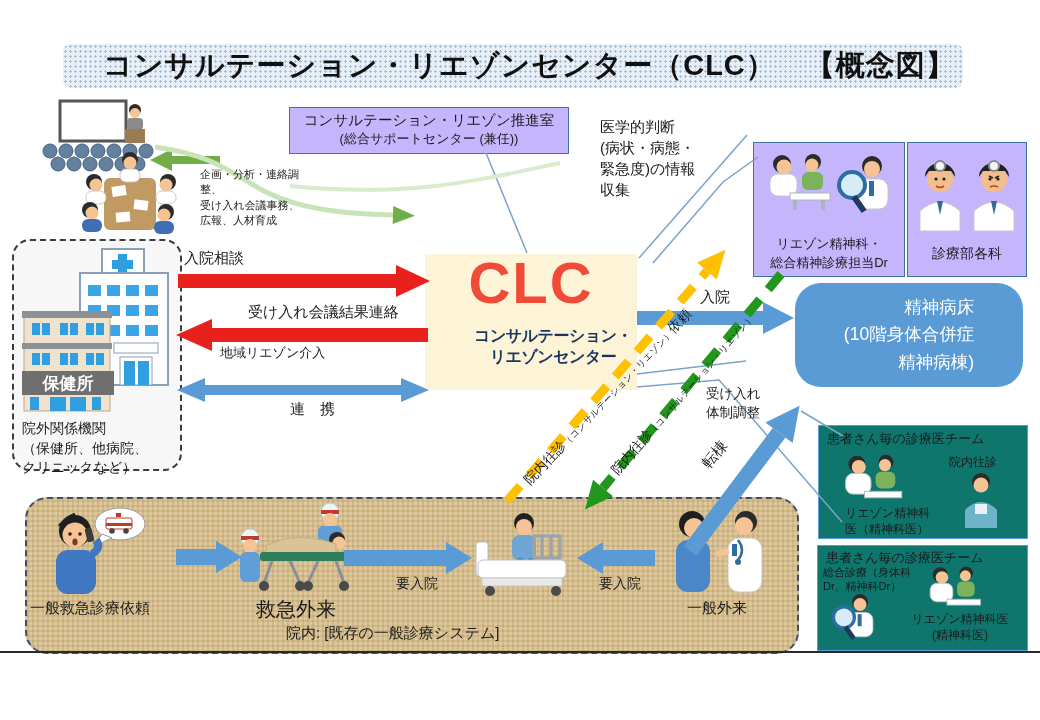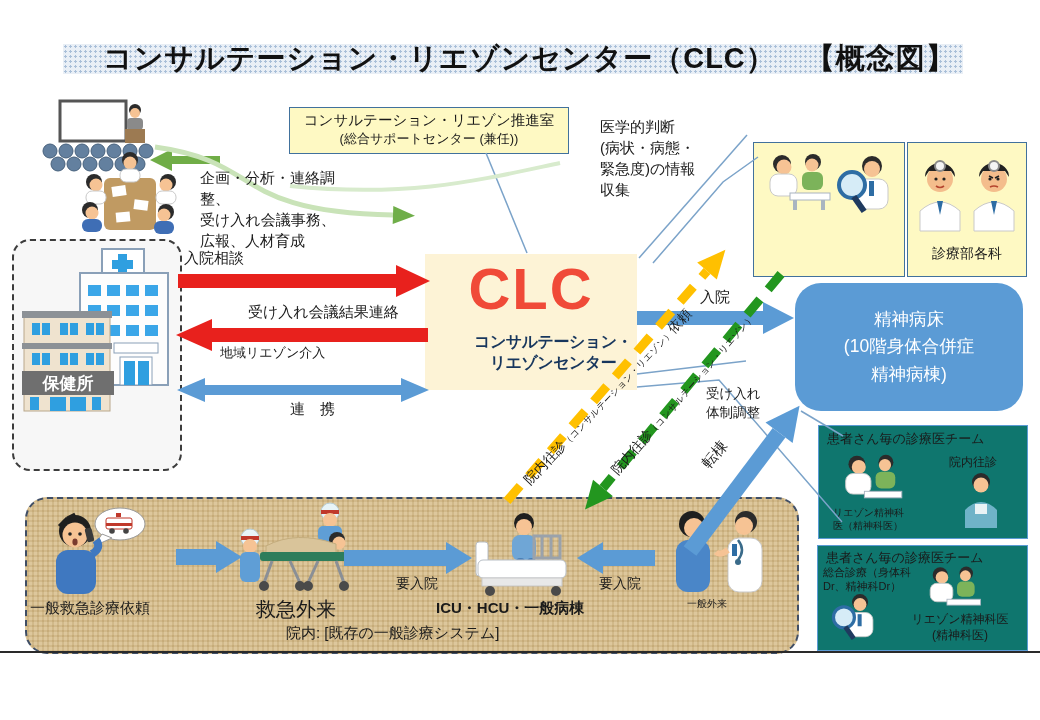--- a/index.html
+++ b/index.html
@@ -2,31 +2,31 @@
 <html><head>
 <meta charset="utf-8">
 <style>
   html,body{margin:0;padding:0;background:#fff;}
   .stage{position:relative;width:1040px;height:720px;background:#ffffff;overflow:hidden;
          font-family:"Liberation Sans",sans-serif;color:#1a1a1a;}
   .abs{position:absolute;}
   .pre{white-space:pre-line;}
   .ctr{text-align:center;}
   
-  .titleband{left:63px;top:44px;width:900px;height:30px;display:flex;align-items:center;
+  .titleband{left:63px;top:44px;width:900px;height:44px;display:flex;align-items:center;
     background-color:#e9eff6;
     background-image:radial-gradient(#a9bfd8 1px,transparent 1.4px);
-    background-size:5px 5px;z-index:2;}
+    background-size:5px 5px;z-index:2;border-radius:8px;}
   .titleband .t{font-size:29px;font-weight:600;letter-spacing:1px;padding-left:40px;color:#111;}
-  .bluebox{border:1.5px solid #41719c;background:#fef9c3;}
+  .bluebox{border:1.5px solid #41719c;background:#c4b5fd;}
   .clcbox{left:425px;top:254px;width:212px;height:136px;background:#fdf3d6;z-index:3;}
-  .clcbig{font-size:58px;font-weight:800;color:#f04a38;letter-spacing:2px;line-height:1.0;margin-top:6px;}
+  .clcbig{font-size:58px;font-weight:800;color:#f04a38;letter-spacing:2px;line-height:1.0;margin-top:0;}
   .clcsub{font-size:16px;font-weight:700;color:#17365d;margin-top:14px;letter-spacing:-0.5px;padding-left:44px;}
-  .psy{left:795px;top:283px;width:228px;height:128px;background:#5b9bd5;border-radius:26px;
-       color:#fff;font-size:17.5px;line-height:1.55;display:flex;align-items:center;justify-content:center;z-index:3;}
+  .psy{left:795px;top:283px;width:228px;height:104px;background:#5b9bd5;border-radius:26px;
+       color:#fff;font-size:17.5px;line-height:1.55;display:flex;align-items:center;justify-content:center;z-index:3;text-align:right;}
   .extbox{left:12px;top:239px;width:166px;height:228px;border:2px dashed #3c3c3c;border-radius:18px;
           background:#f7f7f7;z-index:2;}
   .tanbox{left:25px;top:497px;width:770px;height:153px;border:2px dashed #3f4e66;border-radius:22px;
     background-color:#d9c08f;
     background-image:repeating-linear-gradient(90deg,rgba(146,115,58,.14) 0 2px,rgba(255,255,255,.06) 2px 5px),
                      repeating-linear-gradient(0deg,rgba(146,115,58,.14) 0 2px,rgba(255,255,255,.06) 2px 5px);
     z-index:1;}
   .teambox{border:1.5px solid #5b9bd5;background:#0f766e;z-index:3;}
   .lbl{z-index:6;line-height:1.4;}
   .diag{z-index:6;transform-origin:center;}
@@ -134,21 +134,21 @@
           <rect x="82" y="73" width="20" height="13" rx="6" fill="#3f6eb5"></rect>
       </g>
     </svg>
   </div>
 
   <div class="abs bluebox ctr" style="left:289px;top:107px;width:278px;height:42px;z-index:3;padding-top:3px">
     <div style="font-size:14.5px">コンサルテーション・リエゾン推進室</div>
     <div style="font-size:13px">(総合サポートセンター (兼任))</div>
   </div>
 
-  <div class="abs lbl pre" style="left:200px;top:167px;font-size:15px">企画・分析・連絡調
+  <div class="abs lbl pre" style="left:200px;top:167px;font-size:11px">企画・分析・連絡調
 整、
 受け入れ会議事務、
 広報、人材育成</div>
 
   <div class="abs lbl pre" style="left:600px;top:116px;font-size:15px">医学的判断
 (病状・病態・
 緊急度)の情報
 収集</div>
 
   <div class="abs bluebox" style="left:753px;top:142px;width:150px;height:133px;z-index:3">
@@ -164,20 +164,22 @@
         <rect x="61" y="49" width="4" height="10" fill="#a9b4c0"></rect>
     </svg>
     <svg class="abs" style="left:82px;top:8px" width="62" height="72" viewBox="0 0 62 72">
       <circle cx="36" cy="15" r="10" fill="#2b2b2b"></circle>
         <circle cx="36" cy="18" r="8" fill="#f6c394"></circle>
       <rect x="20" y="28" width="32" height="30" rx="9" fill="#fff" stroke="#c9c9c9"></rect>
       <rect x="33" y="30" width="5" height="15" fill="#2e6da4"></rect>
       <circle cx="16" cy="34" r="13" fill="#d6ecf7" stroke="#2e6da4" stroke-width="4"></circle>
       <rect x="20" y="44" width="6" height="18" fill="#1f3a5f" transform="rotate(-35 23 53)"></rect>
     </svg>
+    <div class="abs pre ctr" style="left:0;top:92px;width:150px;font-size:13px;line-height:1.45">リエゾン精神科・
+総合精神診療担当Dr</div>
   </div>
 
   <div class="abs bluebox" style="left:907px;top:142px;width:118px;height:133px;z-index:3">
     <svg class="abs" style="left:8px;top:16px" width="48" height="74" viewBox="0 0 48 74">
       <circle cx="24" cy="20" r="13" fill="#f4bd8c"></circle>
       <path d="M9,18 a15,14 0 0 1 30,0 l-4,-6 -22,0 z" fill="#222"></path>
       <circle cx="24" cy="7" r="5" fill="#f4f4f4" stroke="#8a8a8a" stroke-width="2"></circle>
       <path d="M4,52 q20,-18 40,0 l0,20 -40,0 z" fill="#fff" stroke="#c9c9c9"></path>
       <polygon points="21,42 27,42 24,56" fill="#2e6da4"></polygon>
       <circle cx="20" cy="20" r="1.6" fill="#222"></circle>
@@ -241,20 +243,23 @@
       </g>
       <rect x="0" y="124" width="92" height="24" fill="#6f6f6f"></rect>
       <text x="46" y="142" text-anchor="middle" font-size="17" font-weight="bold" fill="#fff">保健所</text>
       <g fill="#2f9fe0">
         <rect x="8" y="150" width="9" height="13"></rect>
           <rect x="28" y="150" width="16" height="14"></rect>
           <rect x="48" y="150" width="16" height="14"></rect>
           <rect x="70" y="150" width="9" height="13"></rect>
       </g>
     </svg>
+    <div class="abs pre" style="left:8px;top:178px;width:156px;font-size:14px;line-height:1.4">院外関係機関
+（保健所、他病院、
+クリニックなど）</div>
   </div>
 
   <div class="abs clcbox ctr">
     <div class="clcbig">CLC</div>
     <div class="clcsub">コンサルテーション・リエゾンセンター</div>
   </div>
 
   <div class="abs psy ctr pre">精神病床
 (10階身体合併症
 精神病棟)</div>
@@ -287,21 +292,21 @@
       <rect x="42" y="21" width="21" height="18" rx="6" fill="#7cb35a"></rect>
       <rect x="30" y="42" width="40" height="7" fill="#fff" stroke="#a9b4c0"></rect>
     </svg>
     <div style="position:absolute;left:130px;top:28px;font-size:12px">院内往診</div>
     <svg class="abs" style="left:142px;top:44px" width="40" height="60" viewBox="0 0 40 60">
       <circle cx="20" cy="12" r="9" fill="#2b2b2b"></circle>
         <circle cx="20" cy="15" r="7.5" fill="#f6c394"></circle>
       <path d="M4,40 q16,-16 32,0 l0,18 -32,0 z" fill="#6fb3c8"></path>
       <rect x="14" y="34" width="12" height="10" fill="#e9f3f6"></rect>
     </svg>
-    <div class="abs pre" style="left:14px;top:80px;font-size:10px;line-height:1.3">リエゾン精神科
+    <div class="abs pre" style="left:26px;top:80px;font-size:12px;line-height:1.3">リエゾン精神科
 医（精神科医）</div>
   </div>
 
   <div class="abs teambox" style="left:817px;top:545px;width:209px;height:104px">
     <div style="font-size:13px;padding:3px 0 0 8px">患者さん毎の診療医チーム</div>
     <div class="abs pre" style="left:5px;top:19px;font-size:11px;line-height:1.3">総合診療（身体科
 Dr、精神科Dr）</div>
     <svg class="abs" style="left:12px;top:44px" width="52" height="58" viewBox="0 0 62 72">
       <circle cx="36" cy="15" r="10" fill="#2b2b2b"></circle>
         <circle cx="36" cy="18" r="8" fill="#f6c394"></circle>
@@ -396,20 +401,19 @@
       <path d="M72,34 q8,10 0,20" stroke="#3a6b8a" stroke-width="2.5" fill="none"></path>
       <circle cx="72" cy="56" r="3" fill="#3a6b8a"></circle>
       <path d="M62,44 q-8,6 -12,2" stroke="#f6c394" stroke-width="6" fill="none"></path>
       <rect x="66" y="38" width="5" height="12" fill="#2e6da4"></rect>
     </svg>
   </div>
 
   <div class="abs lbl" style="left:30px;top:597px;font-size:15px">一般救急診療依頼</div>
   <div class="abs lbl" style="left:256px;top:595px;font-size:20px">救急外来</div>
   <div class="abs lbl" style="left:396px;top:574px;font-size:14px">要入院</div>
-  <div class="abs lbl" style="left:436px;top:597px;font-size:15px;font-weight:600">ICU・HCU・一般病棟</div>
   <div class="abs lbl" style="left:599px;top:574px;font-size:14px">要入院</div>
-  <div class="abs lbl" style="left:687px;top:597px;font-size:10px">一般外来</div>
+  <div class="abs lbl" style="left:687px;top:597px;font-size:15px">一般外来</div>
   <div class="abs lbl" style="left:286px;top:622px;font-size:15px">院内: [既存の一般診療システム]</div>
 
   <div class="abs" style="left:0;top:651px;width:1040px;height:2px;background:#2a2a2a;z-index:5"></div>
 
 </div>
 
 </body></html>

